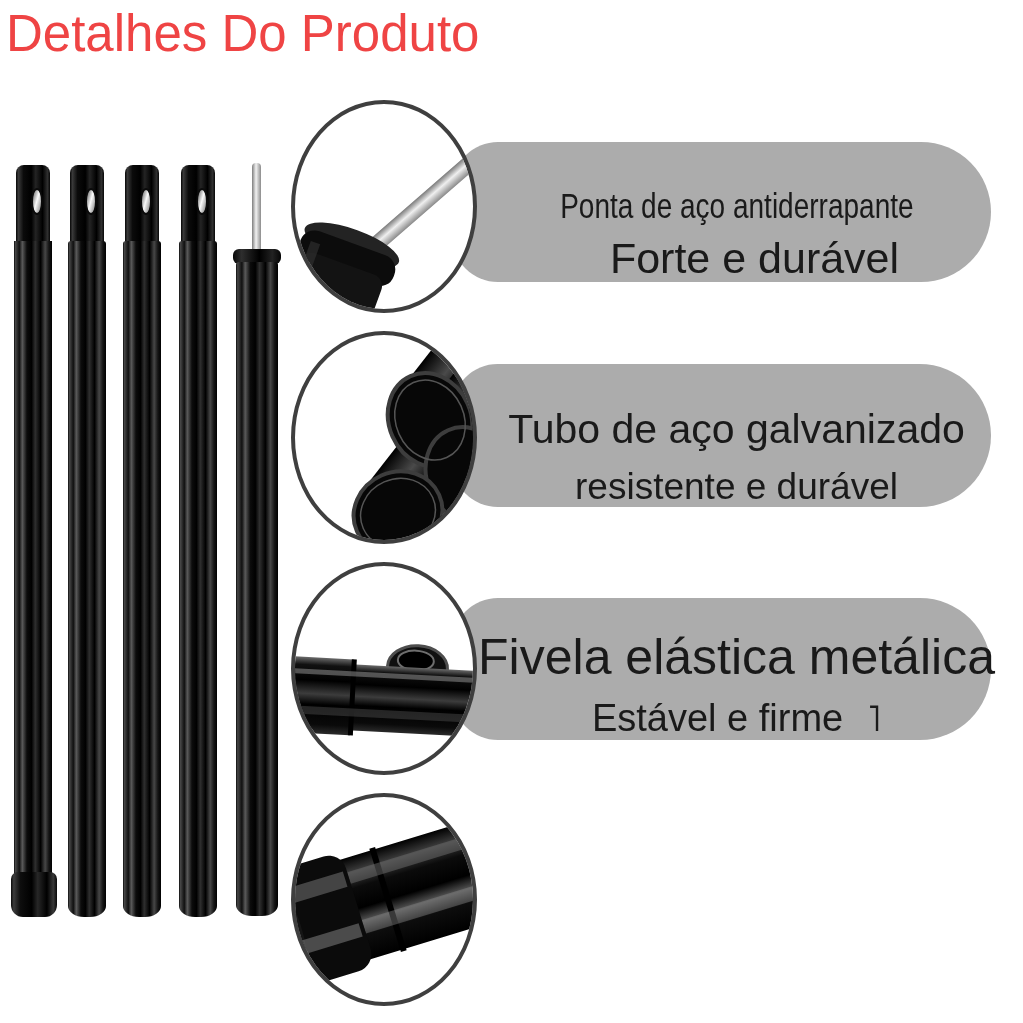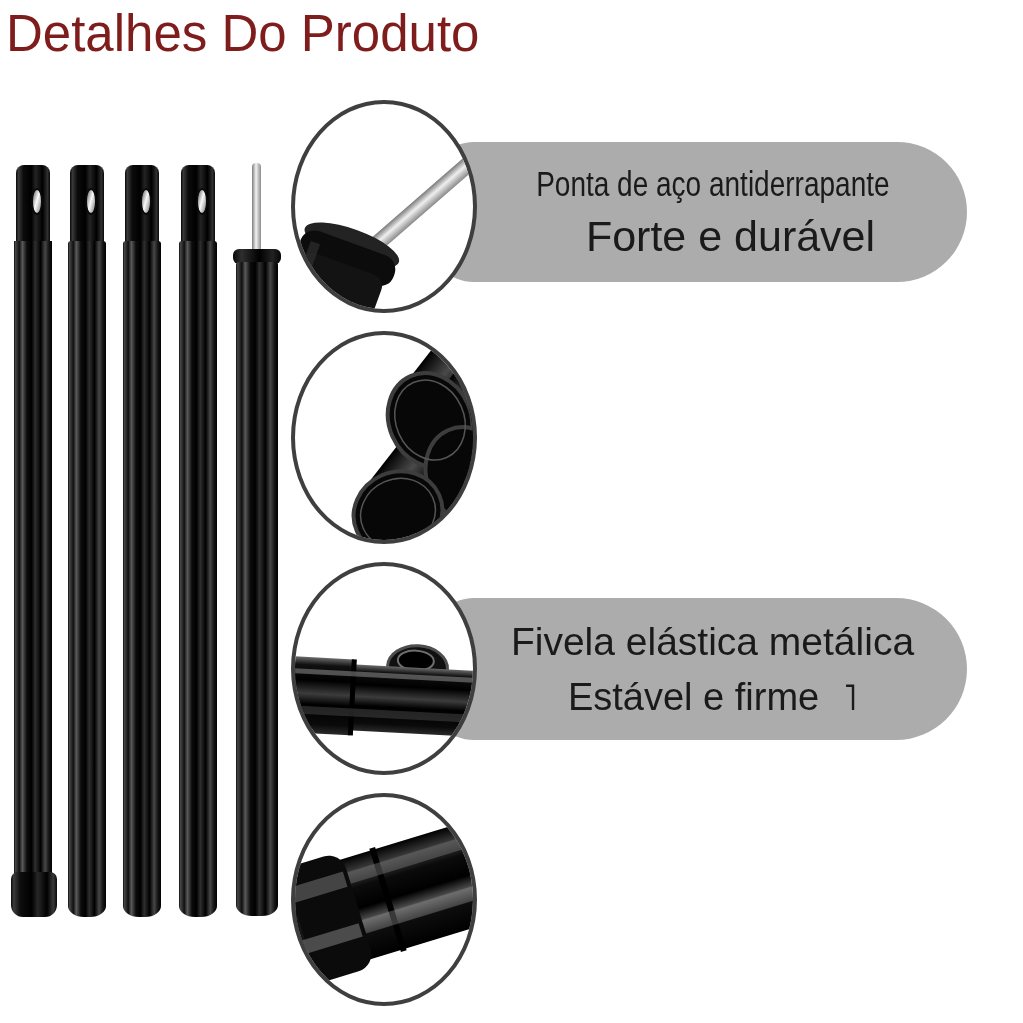--- a/index.html
+++ b/index.html
@@ -1,33 +1,33 @@
 <!DOCTYPE html>
 <html style="--banner: #acacac; --ring: #3f3f3f; --ink: #1a1a1a;"><head>
 <meta charset="utf-8">
 <style>
   html,body{margin:0;padding:0;background:#fff;}
   .stage{position:relative;width:1023px;height:1023px;background:#fff;overflow:hidden;
          font-family:"Liberation Sans",sans-serif;color:#161616;}
-  .title{position:absolute;left:6px;top:4px;font-size:51px;letter-spacing:0;color:#7f1d1d;white-space:nowrap;}
+  .title{position:absolute;left:6px;top:4px;font-size:51px;letter-spacing:0;color:#ef4444;white-space:nowrap;}
 
   
-  .banner{position:absolute;left:428px;width:539px;background:var(--banner,#acacac);
-          display:flex;flex-direction:column;justify-content:center;align-items:center;
+  .banner{position:absolute;left:452px;width:539px;background:var(--banner,#acacac);
+          display:flex;flex-direction:column;justify-content:flex-end;align-items:center;
           box-sizing:border-box;padding-left:30px;color:var(--ink,#1a1a1a);}
   .b1{top:142px;height:140px;border-radius:46px 70px 70px 46px;}
   .b2{top:364px;height:143px;border-radius:46px 72px 72px 46px;}
   .b3{top:598px;height:142px;border-radius:46px 71px 71px 46px;}
   .b4{top:830px;height:142px;border-radius:46px 71px 71px 46px;}
   .l{white-space:nowrap;line-height:1.12;}
   .r1a{font-size:35px;display:inline-block;transform:scaleX(.8);}
   .r1b{font-size:43px;margin-top:9px;margin-left:36px;}
   .r2a{font-size:41px;}
   .r2b{font-size:37px;margin-top:13px;}
-  .r3a{font-size:39px;}
+  .r3a{font-size:50px;}
   .r3b{font-size:38px;margin-top:12px;}
   .r4a{font-size:37px;}
   .r4b{font-size:34px;margin-top:14px;}
   .mark3{margin-left:24px;font-size:36px;}
   .mark4{margin-left:8px;font-weight:bold;font-size:34px;}
 
   
   .circle{position:absolute;left:291px;width:178px;height:205px;border:4px solid var(--ring,#3f3f3f);
           border-radius:50%;background:#fff;overflow:hidden;z-index:2;}
   .c1{top:100px}.c2{top:331px}.c3{top:562px}.c4{top:793px}
@@ -96,20 +96,24 @@
       <g transform="rotate(20 50 160)">
         <ellipse cx="50" cy="140" rx="50" ry="16" fill="#232323"></ellipse>
         <rect x="0" y="138" width="100" height="32" rx="15" fill="#0c0c0c"></rect>
         <rect x="7" y="160" width="86" height="58" rx="12" fill="#131313"></rect>
         <rect x="-2" y="196" width="104" height="26" rx="12" fill="#080808"></rect>
         <rect x="10" y="150" width="10" height="60" fill="#3a3a3a" opacity="0.5"></rect>
       </g>
     </svg>
   </div>
 
+  <div class="banner b2">
+    <div class="l r2a">Tubo de aço galvanizado</div>
+    <div class="l r2b">resistente e durável</div>
+  </div>
   <div class="circle c2">
     <svg viewBox="0 0 178 205" xmlns="http://www.w3.org/2000/svg">
       <defs>
         <linearGradient id="dg2" x1="0" y1="0" x2="1" y2="0">
           <stop offset="0" stop-color="#000"></stop>
             <stop offset="0.3" stop-color="#4a4a4a"></stop>
           <stop offset="0.55" stop-color="#060606"></stop>
             <stop offset="0.78" stop-color="#333"></stop>
             <stop offset="1" stop-color="#000"></stop>
         </linearGradient>

